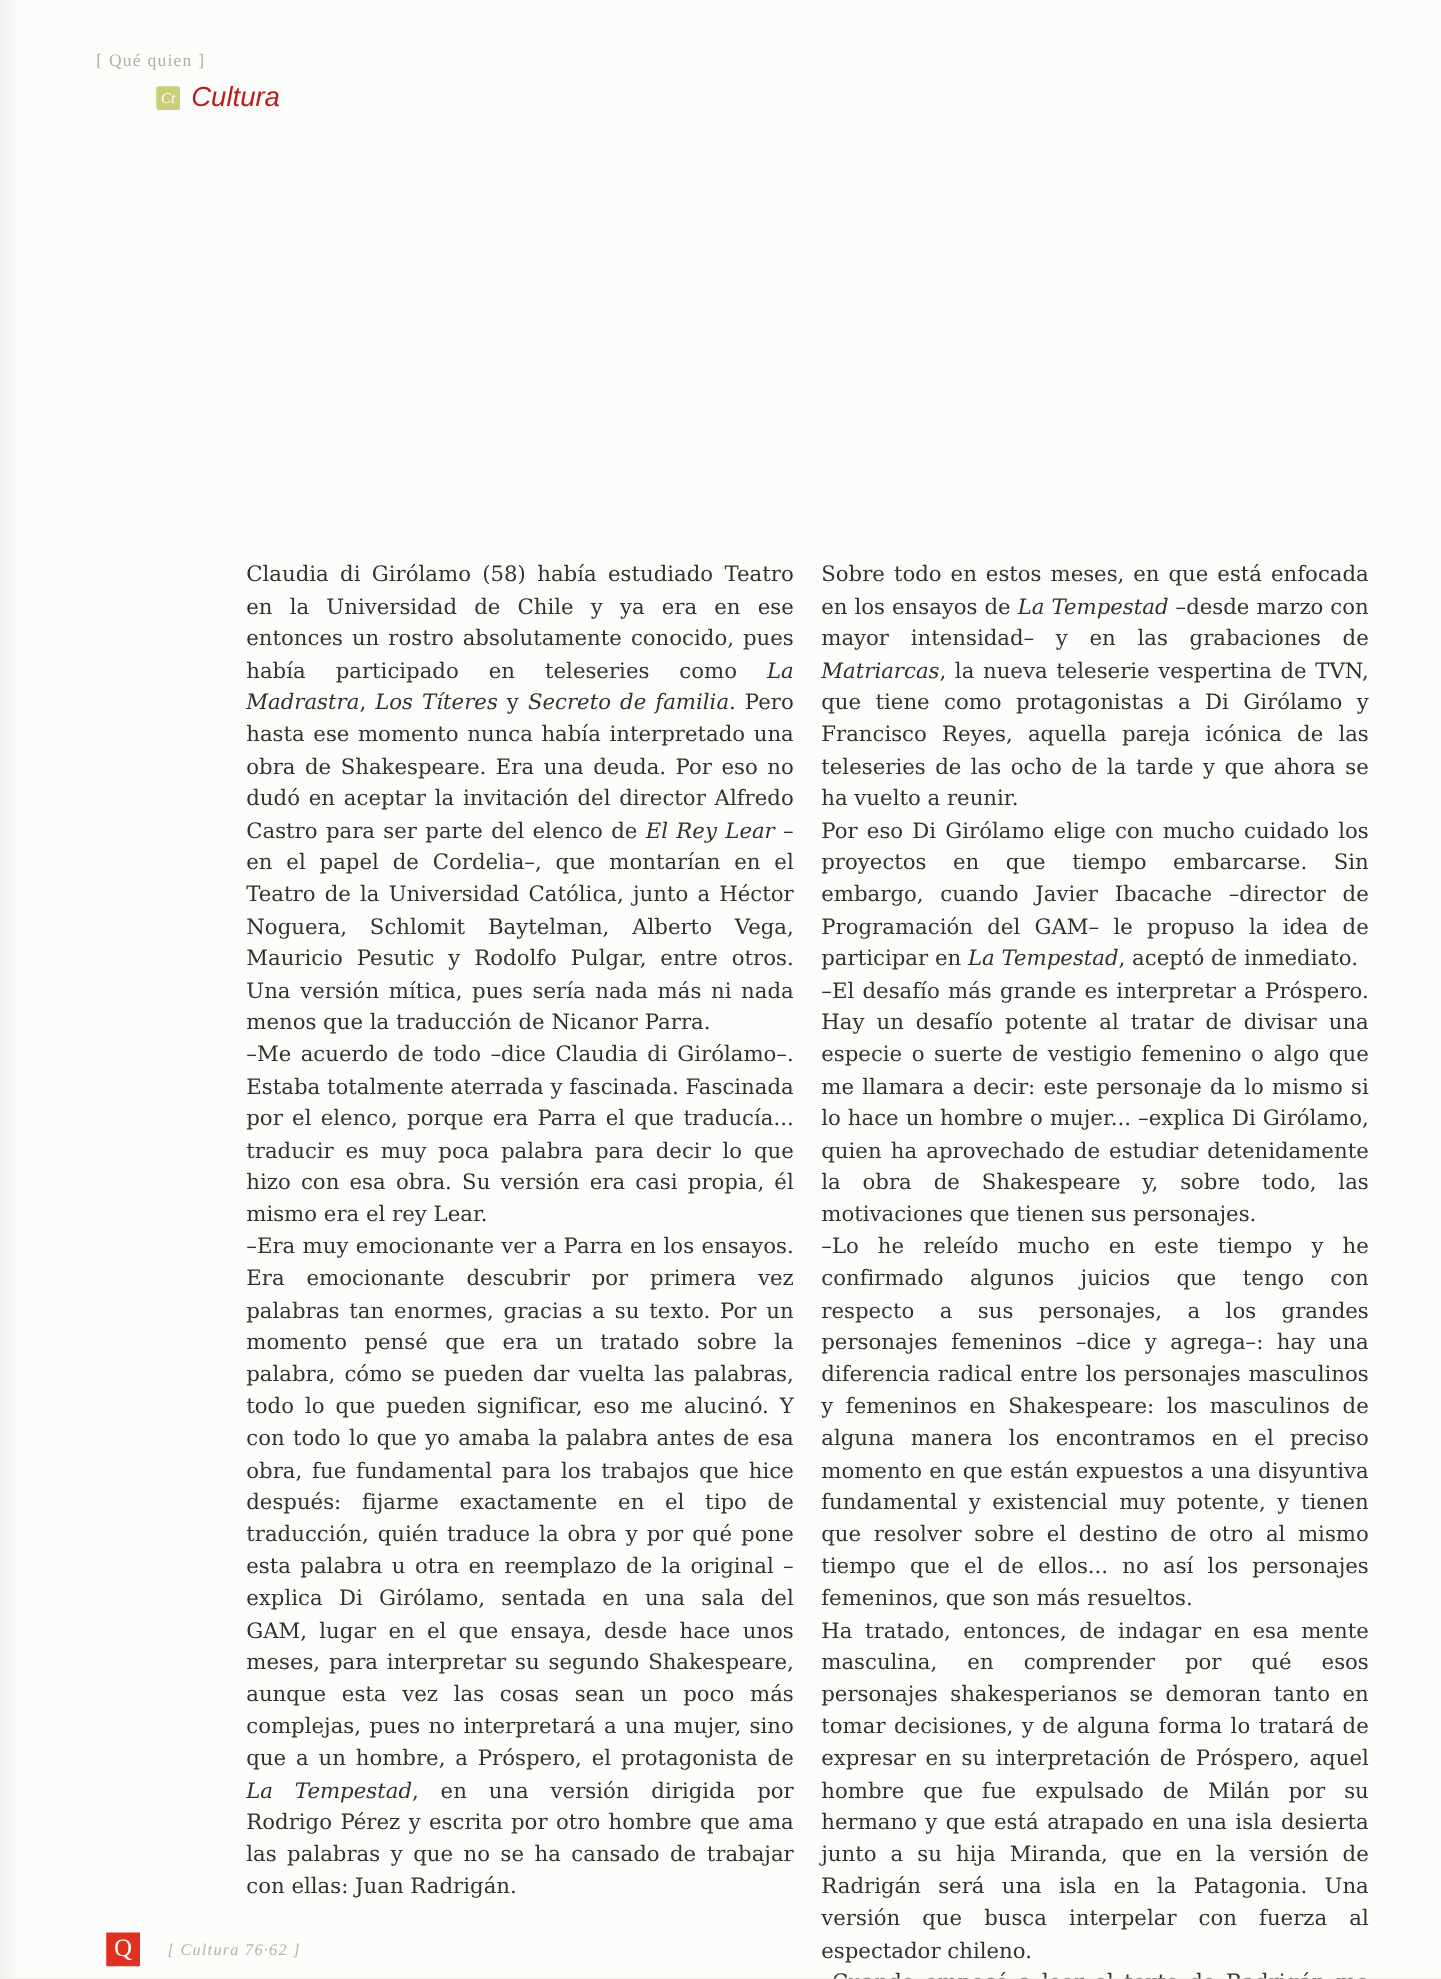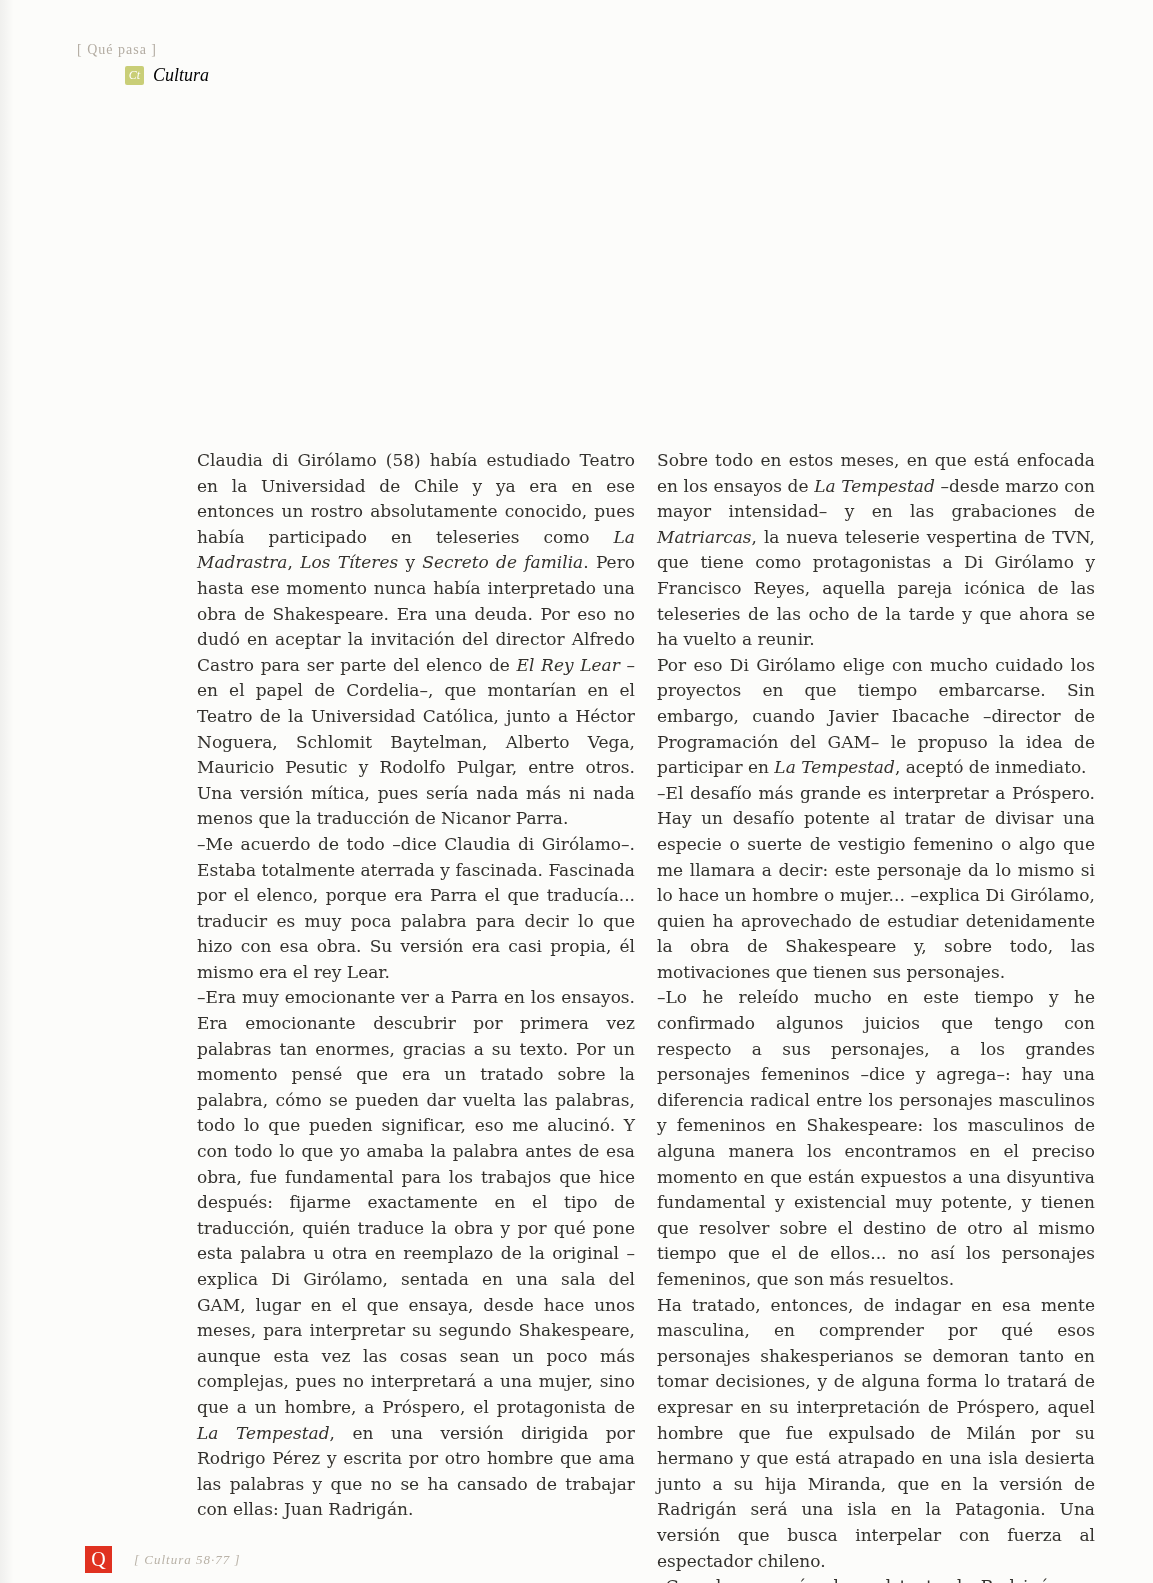--- a/index.html
+++ b/index.html
@@ -23,22 +23,22 @@
     font-family:"Liberation Serif",serif;
   }
   .section-row{display:flex;align-items:center;gap:9px;margin-top:7px;padding-left:48px;}
   .section-badge{
     width:19px;height:19px;background:#c9ce77;border-radius:2px;
     display:flex;align-items:center;justify-content:center;
     color:#ffffff;font-style:italic;font-size:12px;
     font-family:"Liberation Serif",serif;
   }
   .section-name{
-    font-style:italic;font-size:18px;color:#000000;
-    font-family:Liberation Serif, serif;
+    font-style:italic;font-size:22px;color:#b91c1c;
+    font-family:Liberation Sans, sans-serif;
   }
   
   .columns{
     position:absolute;left:197px;top:448px;width:898px;
     display:grid;grid-template-columns:438px 438px;column-gap:22px;
   }
   .col{width:438px;}
   .para{
     margin:0;text-align:justify;
     font-size:17px;line-height:25.6px;color:#33312d;
@@ -57,21 +57,21 @@
     font-style:italic;font-size:13px;color:#b9b2a7;letter-spacing:1px;
     font-family:"Liberation Serif",serif;
   }
 </style>
 </head>
 <body>
 
 <div class="page">
 
   <div class="header">
-    <div class="brand">[ Qué pasa ]</div>
+    <div class="brand">[ Qué quien ]</div>
     <div class="section-row">
       <span class="section-badge">Ct</span>
       <span class="section-name">Cultura</span>
     </div>
   </div>
 
   <div class="columns">
     <div class="col">
       <div id="left-paragraphs">
           <p class="para"><span>Claudia di Girólamo (58) había estudiado Teatro en la Universidad de Chile y ya era en ese entonces un rostro absolutamente conocido, pues había participado en teleseries como </span><span class="i">La Madrastra</span><span>, </span><span class="i">Los Títeres</span><span> y </span><span class="i">Secreto de familia</span><span>. Pero hasta ese momento nunca había interpretado una obra de Shakespeare. Era una deuda. Por eso no dudó en aceptar la invitación del director Alfredo Castro para ser parte del elenco de </span><span class="i">El Rey Lear</span><span> –en el papel de Cordelia–, que montarían en el Teatro de la Universidad Católica, junto a Héctor Noguera, Schlomit Baytelman, Alberto Vega, Mauricio Pesutic y Rodolfo Pulgar, entre otros. Una versión mítica, pues sería nada más ni nada menos que la traducción de Nicanor Parra.</span></p>
@@ -85,16 +85,16 @@
         <p class="para"><span>Por eso Di Girólamo elige con mucho cuidado los proyectos en que tiempo embarcarse. Sin embargo, cuando Javier Ibacache –director de Programación del GAM– le propuso la idea de participar en </span><span class="i">La Tempestad</span><span>, aceptó de inmediato.</span></p>
         <p class="para"><span>–El desafío más grande es interpretar a Próspero. Hay un desafío potente al tratar de divisar una especie o suerte de vestigio femenino o algo que me llamara a decir: este personaje da lo mismo si lo hace un hombre o mujer... –explica Di Girólamo, quien ha aprovechado de estudiar detenidamente la obra de Shakespeare y, sobre todo, las motivaciones que tienen sus personajes.</span></p>
         <p class="para"><span>–Lo he releído mucho en este tiempo y he confirmado algunos juicios que tengo con respecto a sus personajes, a los grandes personajes femeninos –dice y agrega–: hay una diferencia radical entre los personajes masculinos y femeninos en Shakespeare: los masculinos de alguna manera los encontramos en el preciso momento en que están expuestos a una disyuntiva fundamental y existencial muy potente, y tienen que resolver sobre el destino de otro al mismo tiempo que el de ellos... no así los personajes femeninos, que son más resueltos.</span></p>
         <p class="para"><span>Ha tratado, entonces, de indagar en esa mente masculina, en comprender por qué esos personajes shakesperianos se demoran tanto en tomar decisiones, y de alguna forma lo tratará de expresar en su interpretación de Próspero, aquel hombre que fue expulsado de Milán por su hermano y que está atrapado en una isla desierta junto a su hija Miranda, que en la versión de Radrigán será una isla en la Patagonia. Una versión que busca interpelar con fuerza al espectador chileno.</span></p>
         <p class="para"><span>–Cuando empecé a leer el texto de Radrigán me pareció una obra alucinante, y al poco andar entendí que era un trabajo notable, porque logra sacarle a la obra su esencia absoluta y la traslada a nuestra isla, a nuestro país, donde uno perfectamente puede reconocer las escenas que vamos a ir viendo porque tienen que ver con nosotros, con nuestra historia –dice Di Girólamo–. Perdón, olvido, son palabras que ron-</span></p>
       </div>
   </div>
 
   <div class="footer">
     <div class="footer-logo">Q</div>
-    <div class="footer-label">[ Cultura   58·77 ]</div>
+    <div class="footer-label">[ Cultura   76·62 ]</div>
   </div>
 
 </div>
 
 </body></html>

